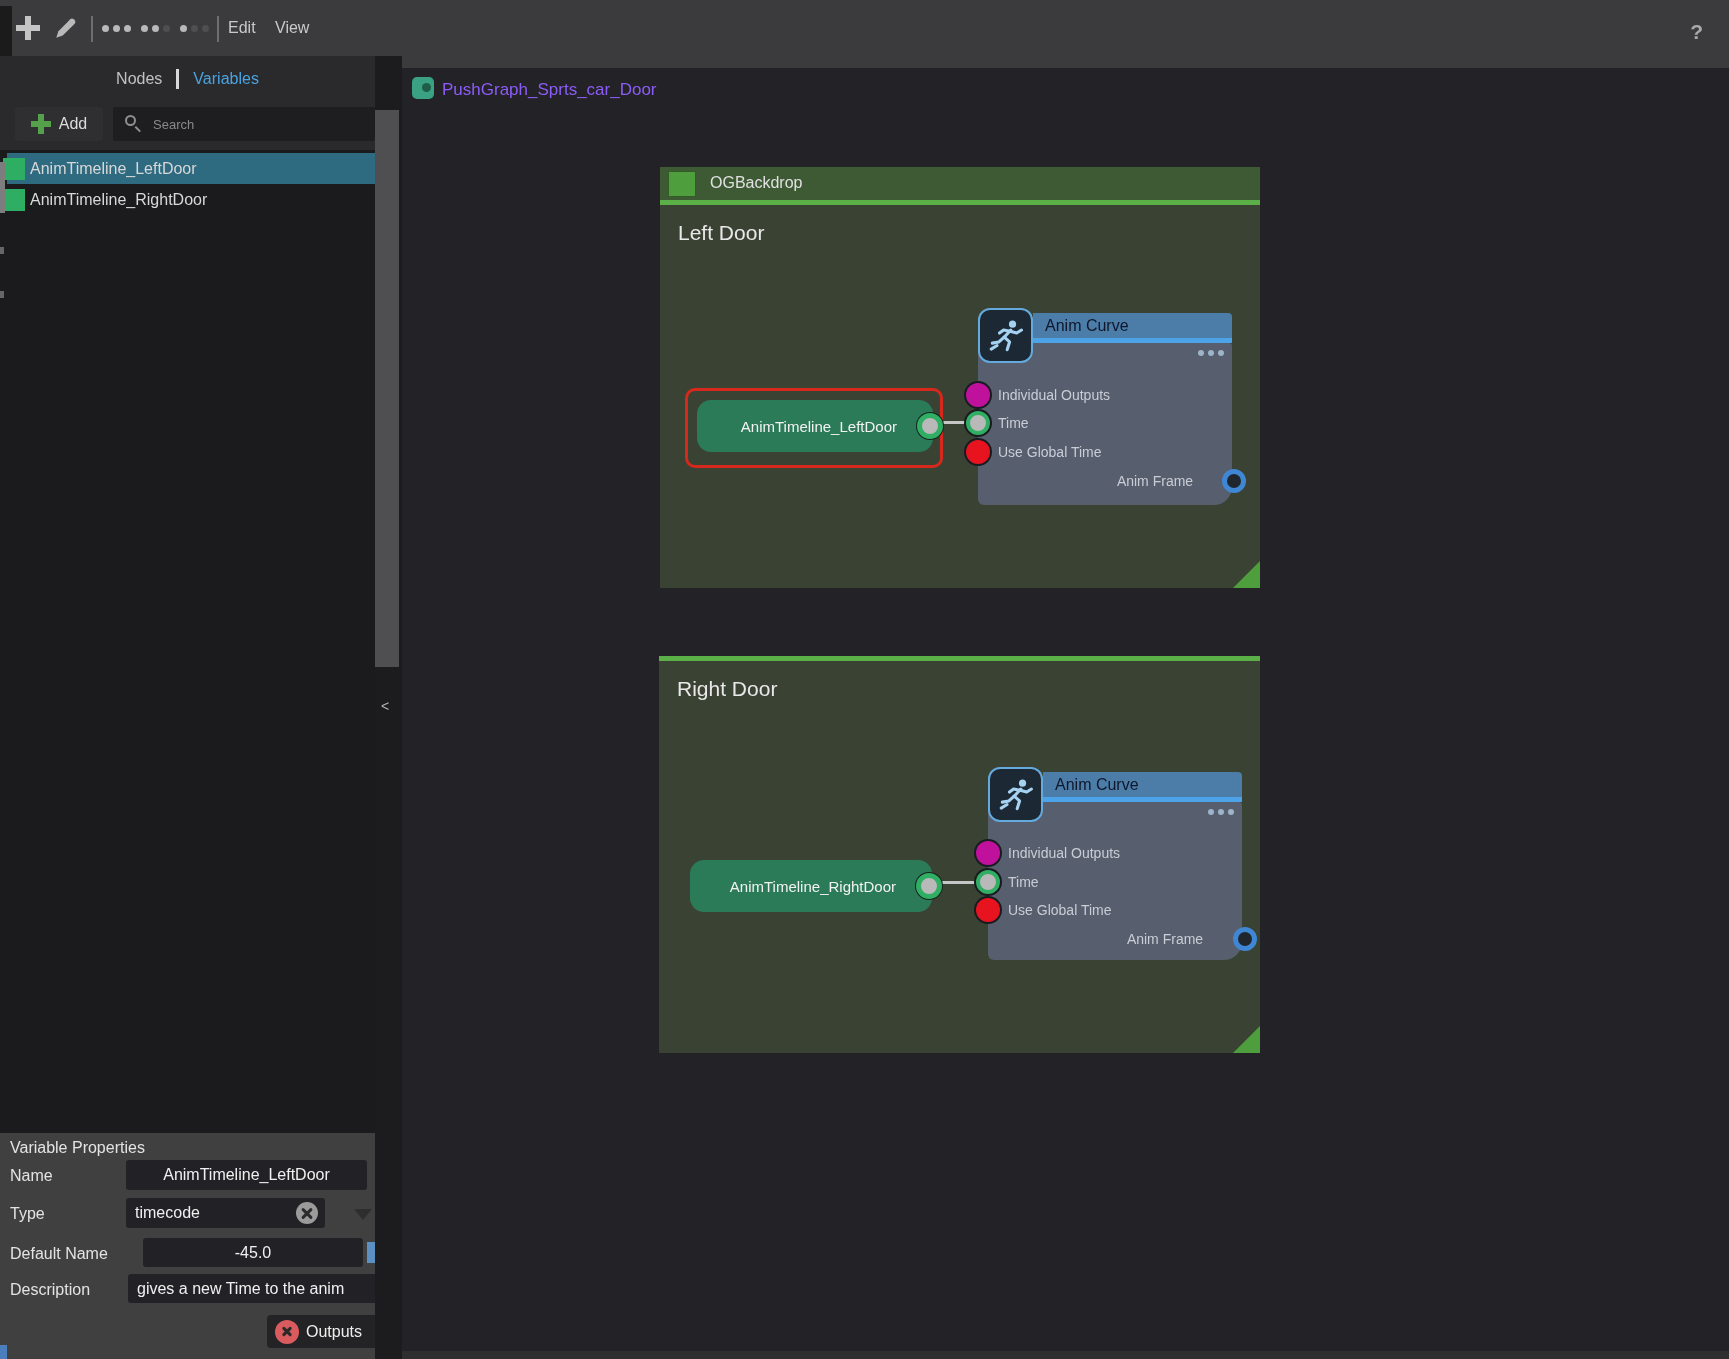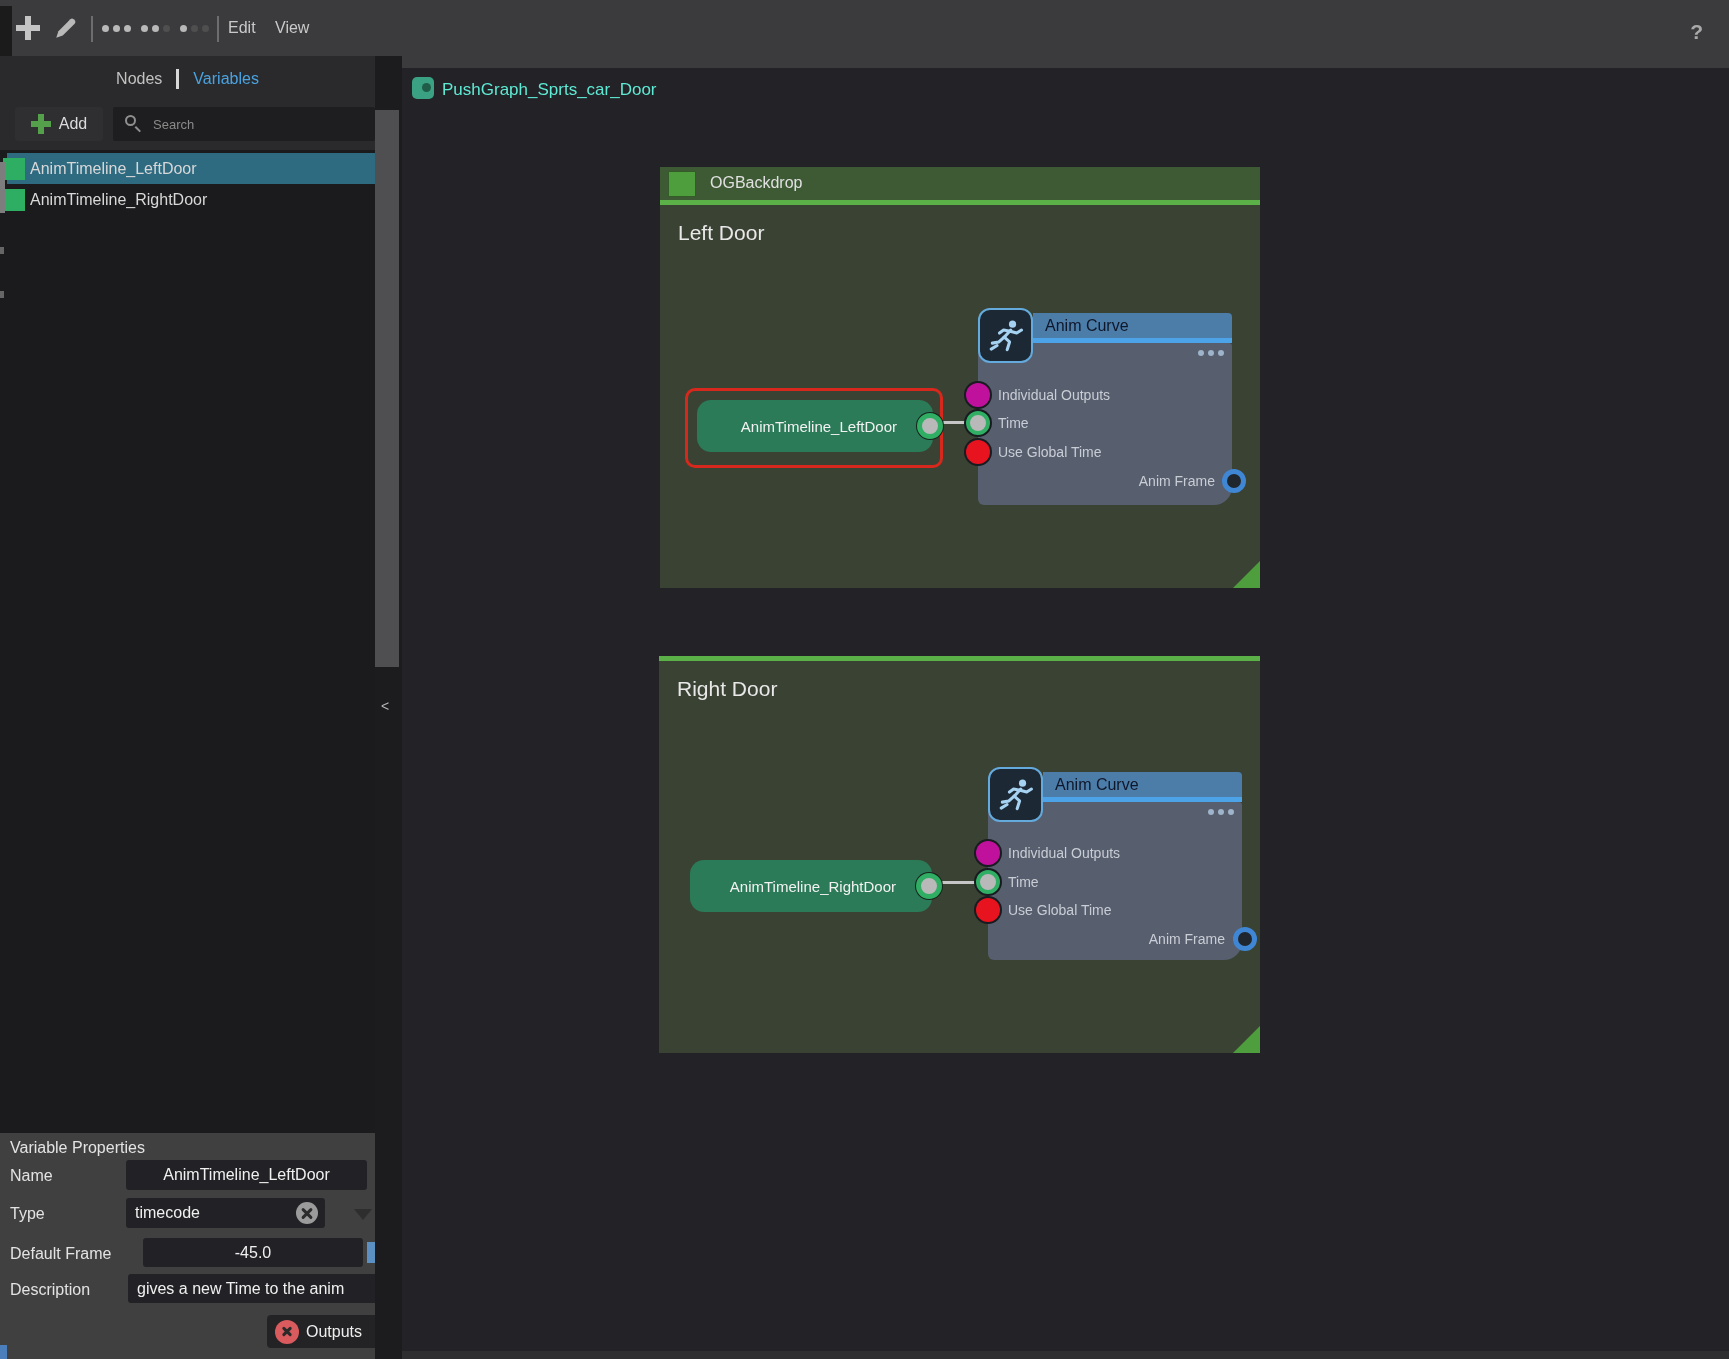--- a/index.html
+++ b/index.html
@@ -67,21 +67,21 @@
 
   
   .strip { position:absolute; left:375px; top:56px; width:27px; height:1303px; background:#1c1c1e; }
   .thumb { position:absolute; left:0; top:54px; width:24px; height:557px; background:#4f4f51; }
   .collapse { position:absolute; left:6px; top:642px; color:#b5b5b5; font-size:14px; }
 
   
   .canvas { position:absolute; left:402px; top:68px; width:1327px; height:1291px; background:#232327; }
   .crumb-icon { position:absolute; left:10px; top:9px; width:22px; height:22px; background:#3aa183; border-radius:5px; }
   .crumb-icon::after { content:""; position:absolute; right:3px; top:6px; width:9px; height:9px; border-radius:50%; background:#1f5d49; }
-  .crumb-text { position:absolute; left:40px; top:12px; font-size:17px; color:#5eead4; }
+  .crumb-text { position:absolute; left:40px; top:12px; font-size:17px; color:#8b5cf6; }
 
   .backdrop { position:absolute; width:600px; }
   .bd-header { position:absolute; left:0; top:0; width:100%; height:33px; background:#3e5a34; }
   .bd-sq { position:absolute; left:8px; top:4px; width:28px; height:26px; background:#4f9e3d; border:1px solid #335c28; }
   .bd-title { position:absolute; left:50px; top:7px; font-size:16px; color:#e0e0e0; }
   .bd-line { position:absolute; left:0; top:33px; width:100%; height:5px; background:#5bb048; }
   .bd-body { position:absolute; left:0; top:38px; width:100%; background:#3a4233; }
   .bd-sub { position:absolute; left:18px; top:54px; font-size:21px; color:#e8e8e8; }
   .bd-resize { position:absolute; right:0; bottom:0; width:0; height:0; border-left:27px solid transparent; border-bottom:27px solid #4f9e3d; }
 
@@ -97,21 +97,21 @@
   .anode-line { position:absolute; height:5px; background:#4da3e8; }
   .icon-box { position:absolute; width:55px; height:55px; background:#1c2834; border:2.5px solid #64aadd; border-radius:12px; display:flex; align-items:center; justify-content:center; }
   .node-dots { position:absolute; display:flex; gap:4px; }
   .node-dots .dot { width:6px; height:6px; background:#9db4ca; }
   .port { position:absolute; width:24px; height:24px; border-radius:50%; box-shadow:0 0 0 2px #181b20; }
   .port.magenta { background:#c0119c; }
   .port.green { background:#b9b9b9; border:4px solid #2fae64; }
   .port.red { background:#e7131f; }
   .port.out { background:#20262e; border:5px solid #3f87d4; box-shadow:none; }
   .port-label { position:absolute; font-size:14px; color:#c9cdd5; }
-  .out-label { position:absolute; font-size:14px; color:#c9cdd5; text-align:right; }
+  .out-label { position:absolute; font-size:14px; color:#c9cdd5; text-align:center; }
 
   .canvas-bottom { position:absolute; left:0; bottom:0; width:100%; height:8px; background:#2e2e31; }
   .edge-frag { position:absolute; background:#7d7d7d; }
 </style>
 </head>
 <body>
 
 <div class="screen">
 
   <div class="toolbar">
@@ -188,21 +188,21 @@
       </div>
       <div class="prow-label" style="top:72px">Type</div>
       <div class="pfield pad" style="left:126px; top:65px; width:199px; height:30px">
         <span>timecode</span>
         <span class="clear-btn">
             <span class="x1"></span>
             <span class="x2"></span>
           </span>
       </div>
       <div class="dd-arrow"></div>
-      <div class="prow-label" style="top:112px">Default Frame</div>
+      <div class="prow-label" style="top:112px">Default Name</div>
       <div class="pfield center" style="left:143px; top:105px; width:220px; height:29px">
         <span>-45.0</span>
       </div>
       <div class="swatch"></div>
       <div class="prow-label" style="top:148px">Description</div>
       <div class="pfield pad" style="left:128px; top:141px; width:255px; height:29px">
         <span>gives a new Time to the anim</span>
       </div>
       <div class="del-btn">
         <span class="red-x">

